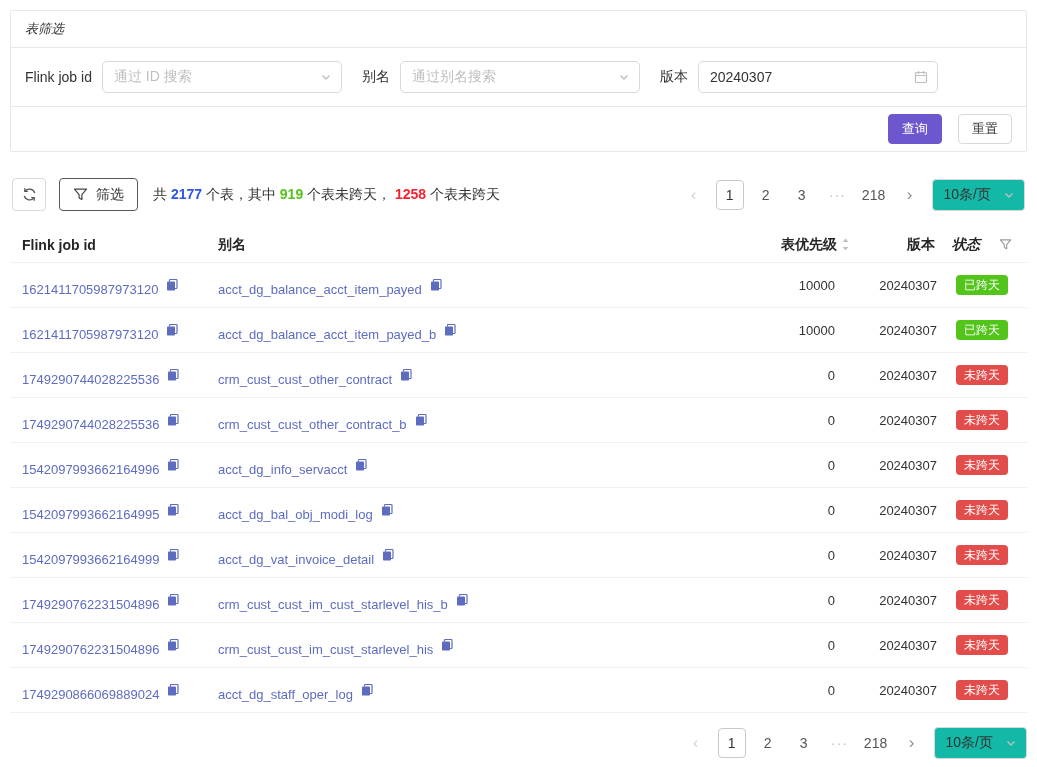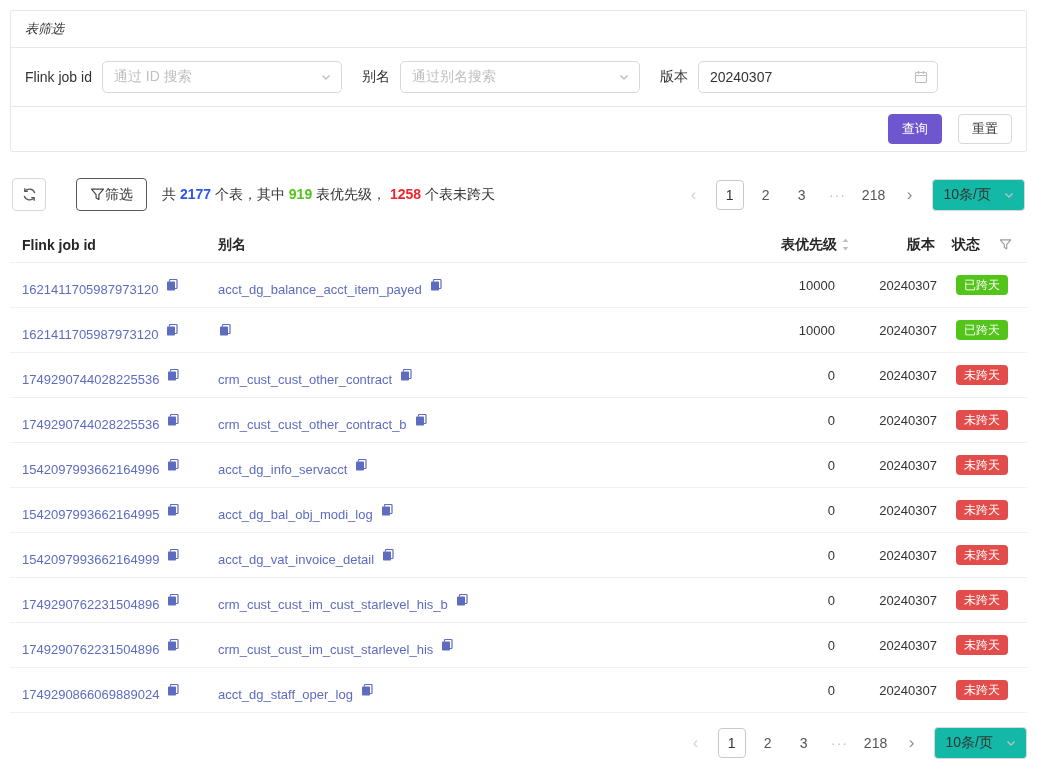--- a/index.html
+++ b/index.html
@@ -29,22 +29,22 @@
   .panel-actions { display: flex; justify-content: flex-end; gap: 16px; padding: 7px 14px; }
   .btn { height: 30px; padding: 0 13px; border-radius: 4px; font-size: 13px; cursor: pointer;
          font-family: Liberation Mono, monospace; display: flex; align-items: center; }
   .btn-primary { background: var(--primary); border: 1px solid var(--primary); color: #fff; }
   .btn-default { background: #fff; border: 1px solid #d9d9d9; color: #333; }
 
   
   .toolbar { display: flex; align-items: center; margin: 26px 2px 16px; }
   .icon-btn { width: 34px; height: 33px; border: 1px solid #d9d9d9; border-radius: 4px; background: #fff;
               display: flex; align-items: center; justify-content: center; cursor: pointer; }
-  .filter-btn { height: 33px; margin-left: 30px; padding: 0 13px; border: 1px solid #595959; border-radius: 4px;
-                background: #fff; display: flex; align-items: center; font-size: 14px; color: #333;
+  .filter-btn { height: 33px; margin-left: 13px; padding: 0 13px; border: 1px solid #595959; border-radius: 4px;
+                background: #fff; display: flex; align-items: center; gap: 8px; font-size: 14px; color: #333;
                 cursor: pointer; font-family: inherit; }
   .summary { margin-left: 15px; font-size: 14px; color: #333; white-space: nowrap; }
   .summary .num { font-weight: 700; }
   .num-blue { color: var(--blue); }
   .num-green { color: var(--green); }
   .num-red { color: var(--red); }
   .spacer { flex: 1; }
 
   
   .pagination { display: flex; align-items: center; }
@@ -62,21 +62,21 @@
 
   
   .table { margin-top: 0; }
   .thead, .trow { display: grid; grid-template-columns: 196px 1fr 170px 86px 90px; align-items: center; }
   .thead { height: 36px; border-bottom: 1px solid #f0f0f0; font-weight: 600; color: #262626; font-size: 14px; }
   .trow { height: 45px; border-bottom: 1px solid #f0f0f0; }
   .th-id { padding-left: 12px; }
   .th-alias { padding-left: 12px; }
   .th-priority { display: flex; align-items: center; justify-content: flex-end; gap: 3px; }
   .th-version { text-align: right; padding-right: 2px; }
-  .th-status { display: flex; align-items: center; justify-content: center; gap: 19px; }
+  .th-status { display: flex; align-items: center; justify-content: center; gap: 19px; font-style: italic; }
   .cell-id { padding-left: 12px; display: flex; align-items: center; gap: 7px; }
   .cell-alias { padding-left: 12px; display: flex; align-items: center; gap: 7px; }
   .link { color: var(--link); font-size: 13px; cursor: pointer; margin-top: 8px; }
   .copy-icon { color: var(--link); display: inline-flex; cursor: pointer; }
   .cell-priority { text-align: right; padding-right: 16px; font-size: 13px; color: #333; }
   .cell-version { text-align: right; padding-right: 0; font-size: 13px; color: #333; }
   .cell-status { display: flex; justify-content: center; }
   .badge { color: #fff; font-size: 12px; line-height: 1; padding: 4px 8px; border-radius: 4px; white-space: nowrap; }
   .badge-success { background: var(--success); }
   .badge-error { background: var(--error); }
@@ -151,21 +151,21 @@
 
     <button class="filter-btn">
       <span>
         <svg width="15" height="15" viewBox="0 0 15 15">
             <path d="M1.5 2.2h12l-4.6 5.4v4.9l-2.8-1.5V7.6z" fill="none" stroke="#444" stroke-width="1.2" stroke-linejoin="round"></path>
           </svg>
       </span>
       <span>筛选</span>
     </button>
 
-    <div class="summary"><span>共 </span><span class="num num-blue">2177</span><span> 个表，其中 </span><span class="num num-green">919</span><span> 表优先级， </span><span class="num num-red">1258</span><span> 个表未跨天</span></div>
+    <div class="summary"><span>共 </span><span class="num num-blue">2177</span><span> 个表，其中 </span><span class="num num-green">919</span><span> 个表未跨天， </span><span class="num num-red">1258</span><span> 个表未跨天</span></div>
 
     <div class="spacer"></div>
 
     <div class="pagination">
       <span class="pg-item pg-arrow pg-prev">‹</span>
       <span class="pg-item active">1</span>
       <span class="pg-item">2</span>
       <span class="pg-item">3</span>
       <span class="pg-item pg-ellipsis">···</span>
       <span class="pg-item">218</span>
@@ -235,20 +235,21 @@
     <div class="cell cell-id">
       <span class="link">1621411705987973120</span>
       <span class="copy-icon">
         <svg width="14" height="14" viewBox="0 0 14 14">
                 <path d="M4.5 3.5V2.2c0-.4.3-.7.7-.7h6.1c.4 0 .7.3.7.7v7.6c0 .4-.3.7-.7.7H10" fill="none" stroke="currentColor" stroke-width="1.2"></path>
                 <rect x="2" y="3.5" width="8" height="9" rx="0.8" fill="currentColor"></rect>
               </svg>
       </span>
     </div>
     <div class="cell cell-alias">
+      <span class="link">acct_dg_balance_acct_item_payed_b</span>
       <span class="copy-icon">
         <svg width="14" height="14" viewBox="0 0 14 14">
                 <path d="M4.5 3.5V2.2c0-.4.3-.7.7-.7h6.1c.4 0 .7.3.7.7v7.6c0 .4-.3.7-.7.7H10" fill="none" stroke="currentColor" stroke-width="1.2"></path>
                 <rect x="2" y="3.5" width="8" height="9" rx="0.8" fill="currentColor"></rect>
               </svg>
       </span>
     </div>
     <div class="cell cell-priority">10000</div>
     <div class="cell cell-version">20240307</div>
     <div class="cell cell-status">

